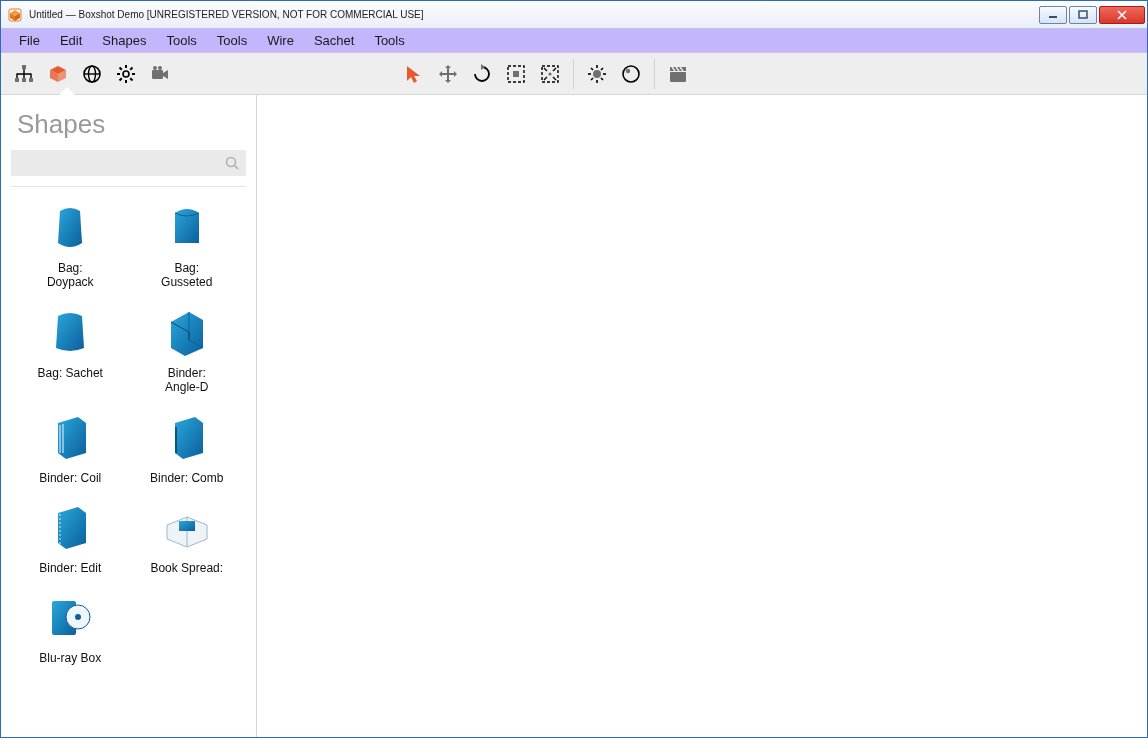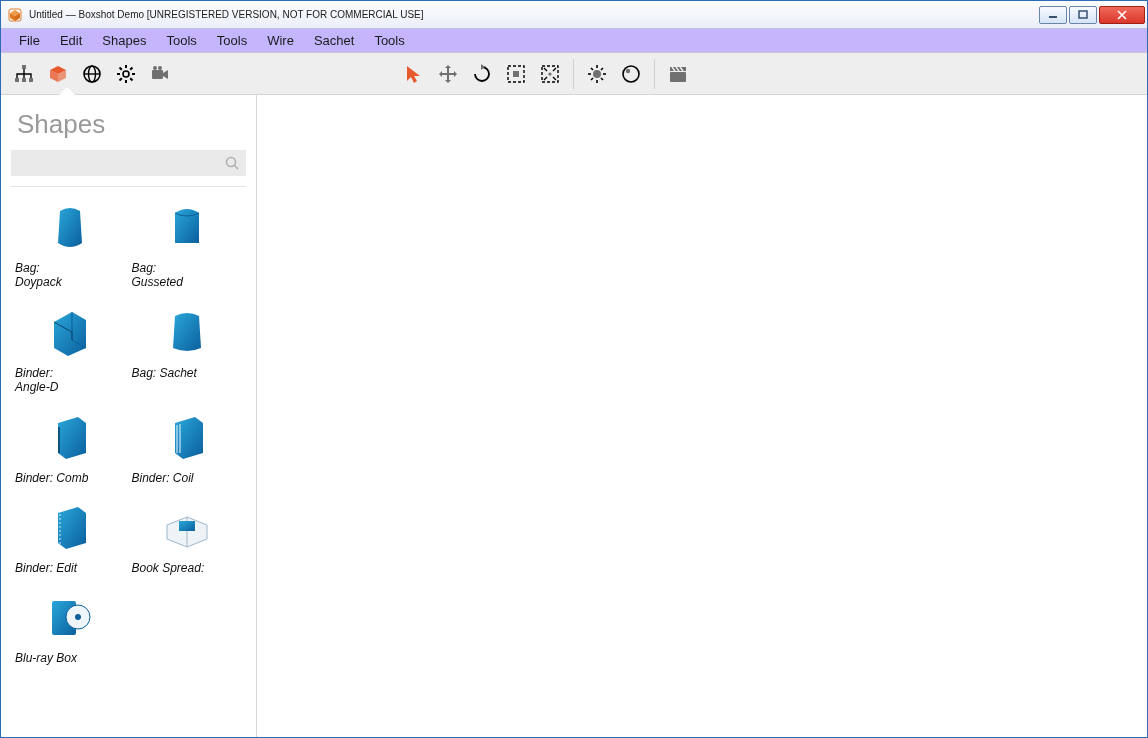--- a/index.html
+++ b/index.html
@@ -33,21 +33,21 @@
     .content { flex:1; display:flex; overflow:hidden; }
     .sidebar { width:256px; border-right:1px solid #d6d6d6; display:flex; flex-direction:column; padding:10px 10px 0 10px; }
     .sidebar-title { font-size:26px; font-weight:300; color:#999; margin:4px 0 10px 6px; }
     .searchwrap { position:relative; margin-bottom:10px; }
     .search { width:100%; height:26px; background:#eaeaea; border:none; padding:0 28px 0 8px; font-size:13px; color:#555; }
     .search-icon { position:absolute; right:6px; top:5px; width:16px; height:16px; fill:#b0b0b0; }
     .sidebar-line { height:1px; background:#e3e3e3; margin-bottom:6px; }
 
     .shape-scroll { flex:1; overflow-y:auto; overflow-x:hidden; }
     .shape-grid { display:grid; grid-template-columns:1fr 1fr; gap:14px 6px; padding:6px 4px 10px 4px; }
-    .shape { text-align:left; cursor:pointer;font-style:italic; }
+    .shape { text-align:center; cursor:pointer; }
     .shape .thumb { width:56px; height:56px; margin:0 auto 6px auto; display:flex; align-items:center; justify-content:center; }
     .shape .thumb svg { width:56px; height:56px; }
     .shape .lbl { font-size:12px; color:#111; line-height:1.2; white-space:pre-line; }
 
     
     .shape-scroll::-webkit-scrollbar { width:8px; }
     .shape-scroll::-webkit-scrollbar-thumb { background:#cfcfcf; border-radius:4px; }
 
     .viewport { flex:1; background:#fff; }
   </style>
@@ -198,49 +198,49 @@
               <svg viewBox="0 0 56 56">
                 <use href="#s-bag-gusseted"></use>
               </svg>
             </div>
             <div class="lbl">Bag:
 Gusseted</div>
           </div>
           <div class="shape">
             <div class="thumb">
               <svg viewBox="0 0 56 56">
+                <use href="#s-bag-sachet"></use>
+              </svg>
+            </div>
+            <div class="lbl">Bag: Sachet</div>
+          </div>
+          <div class="shape">
+            <div class="thumb">
+              <svg viewBox="0 0 56 56">
                 <use href="#s-binder-angled"></use>
               </svg>
             </div>
             <div class="lbl">Binder:
 Angle-D</div>
           </div>
           <div class="shape">
             <div class="thumb">
               <svg viewBox="0 0 56 56">
-                <use href="#s-bag-sachet"></use>
-              </svg>
-            </div>
-            <div class="lbl">Bag: Sachet</div>
+                <use href="#s-binder-coil"></use>
+              </svg>
+            </div>
+            <div class="lbl">Binder: Coil</div>
           </div>
           <div class="shape">
             <div class="thumb">
               <svg viewBox="0 0 56 56">
                 <use href="#s-binder-comb"></use>
               </svg>
             </div>
             <div class="lbl">Binder: Comb</div>
-          </div>
-          <div class="shape">
-            <div class="thumb">
-              <svg viewBox="0 0 56 56">
-                <use href="#s-binder-coil"></use>
-              </svg>
-            </div>
-            <div class="lbl">Binder: Coil</div>
           </div>
           <div class="shape">
             <div class="thumb">
               <svg viewBox="0 0 56 56">
                 <use href="#s-binder-wire"></use>
               </svg>
             </div>
             <div class="lbl">Binder: Edit</div>
           </div>
           <div class="shape">

